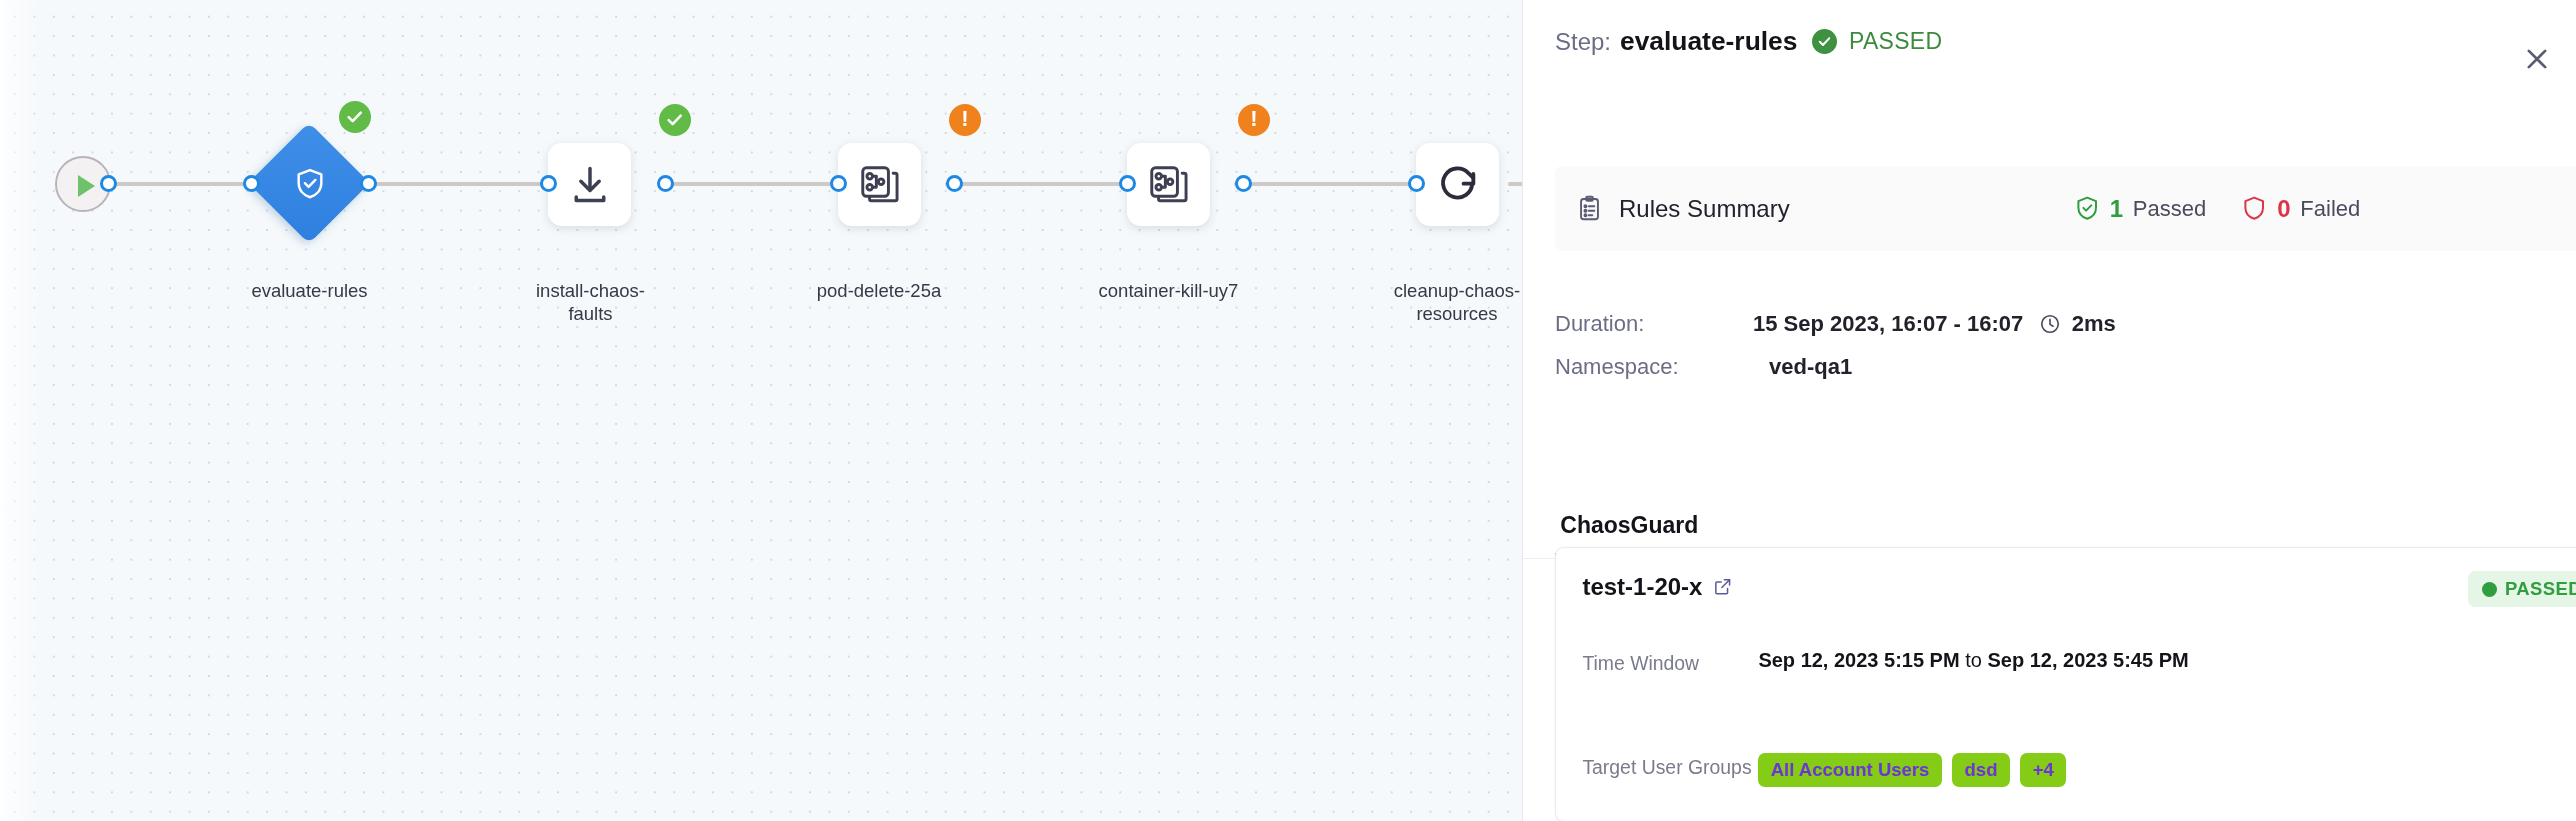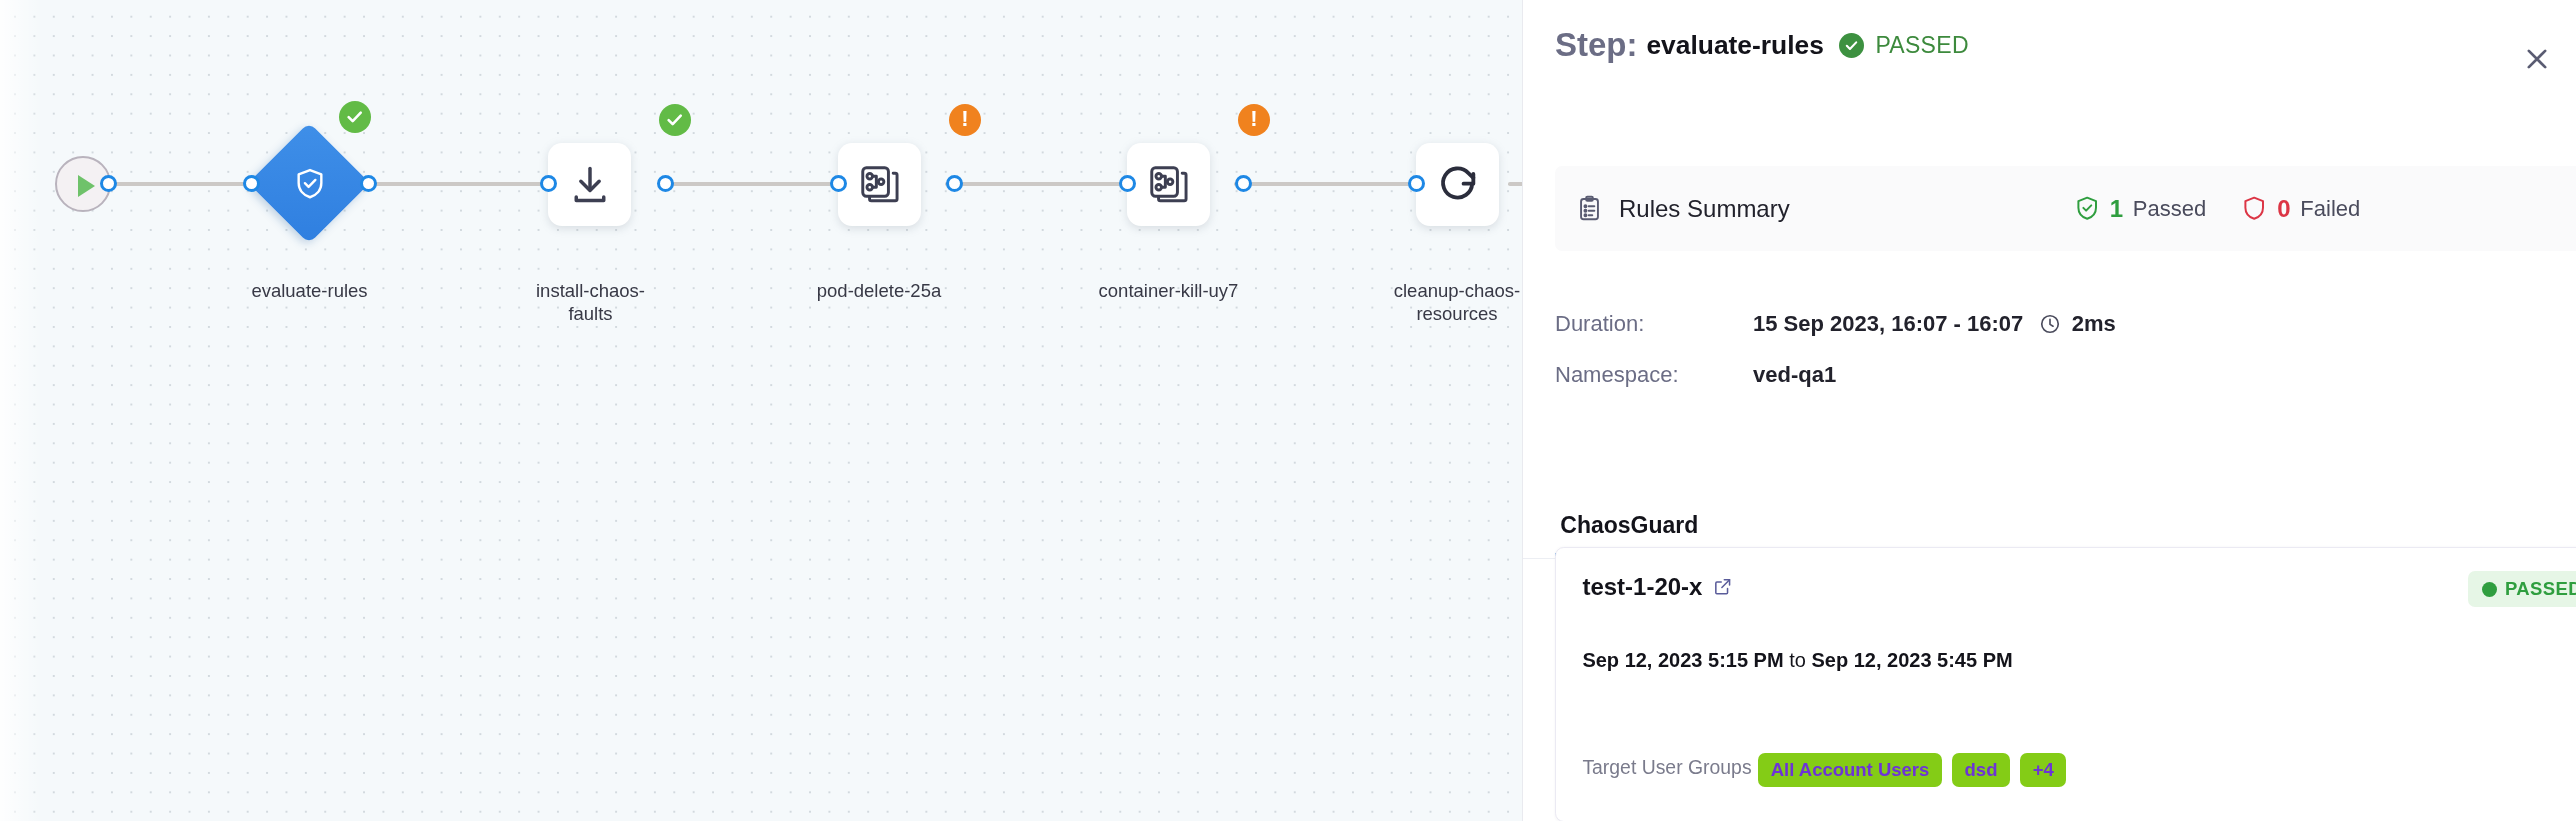--- a/index.html
+++ b/index.html
@@ -135,21 +135,21 @@
     background: #ffffff;
     border-left: 0.9px solid #e9eaef;
     overflow: hidden;
   }
 
   .panel-header {
     position: absolute; left: 32px; top: 26.4px;
     display: flex; align-items: center; gap: 11.5px;
     white-space: nowrap;
   }
-  .hdr-step { font-size: 33px; color: #6b6d85; font-weight: 700; }
+  .hdr-step { font-size: 24px; color: #6b6d85; font-weight: 400; }
   .hdr-name { font-size: 26.4px; color: #13131a; font-weight: 700; margin-left: -2.6px;}
   .hdr-status-text { font-size: 23px; color: #3d8a3d; font-weight: 400; letter-spacing: 0.3px;}
   .check-circle {
     width: 25px; height: 25px; border-radius: 50%;
     background: #3d9140; display:flex; align-items:center; justify-content:center;
     margin-left: 3.5px;
   }
 
   #close-btn {
     position: absolute; right: 19.4px; top: 39px;
@@ -395,21 +395,21 @@
     <span class="meta-value">
       <span>15 Sep 2023, 16:07 - 16:07</span>
       <svg width="22" height="22" viewBox="0 0 24 24" fill="none" stroke="#4a4b5c" stroke-width="1.8" stroke-linecap="round" stroke-linejoin="round" style="margin-left:5.3px;">
         <circle cx="12" cy="12" r="9"></circle>
           <path d="M12 7v5.4l3.3 2"></path>
       </svg>
       <span>2ms</span>
     </span>
   </div>
 
-  <div class="meta-row" style="top:362px;">
+  <div class="meta-row" style="top:354px;gap:16px;">
     <span class="meta-label">Namespace:</span>
     <span class="meta-value plain">ved-qa1</span>
   </div>
 
   <div class="tabs-wrap">
     <span class="tab">ChaosGuard</span>
   </div>
 
   <div class="test-card">
     <div class="tc-head">
@@ -419,20 +419,21 @@
           <path d="M20.5 3.5 11 13"></path>
         <path d="M18 14.2v5.3a1.3 1.3 0 0 1-1.3 1.3H4.8a1.3 1.3 0 0 1-1.3-1.3V7.6A1.3 1.3 0 0 1 4.8 6.3h5.4"></path>
       </svg>
     </div>
     <div class="tc-badge">
       <span class="dot"></span>
       <span class="txt">PASSED</span>
     </div>
 
     <div class="tc-row" style="left:26.4px; top:101px;">
+      <span class="tc-key">Time Window</span>
       <span class="tc-val">
         <span class="bold">Sep 12, 2023 5:15 PM</span>
         <span>to</span>
         <span class="bold">Sep 12, 2023 5:45 PM</span>
       </span>
     </div>
 
     <div class="tc-row" style="left:26.4px; top:205px;">
       <span class="tc-key">Target User Groups</span>
       <span class="chips" id="chips">

